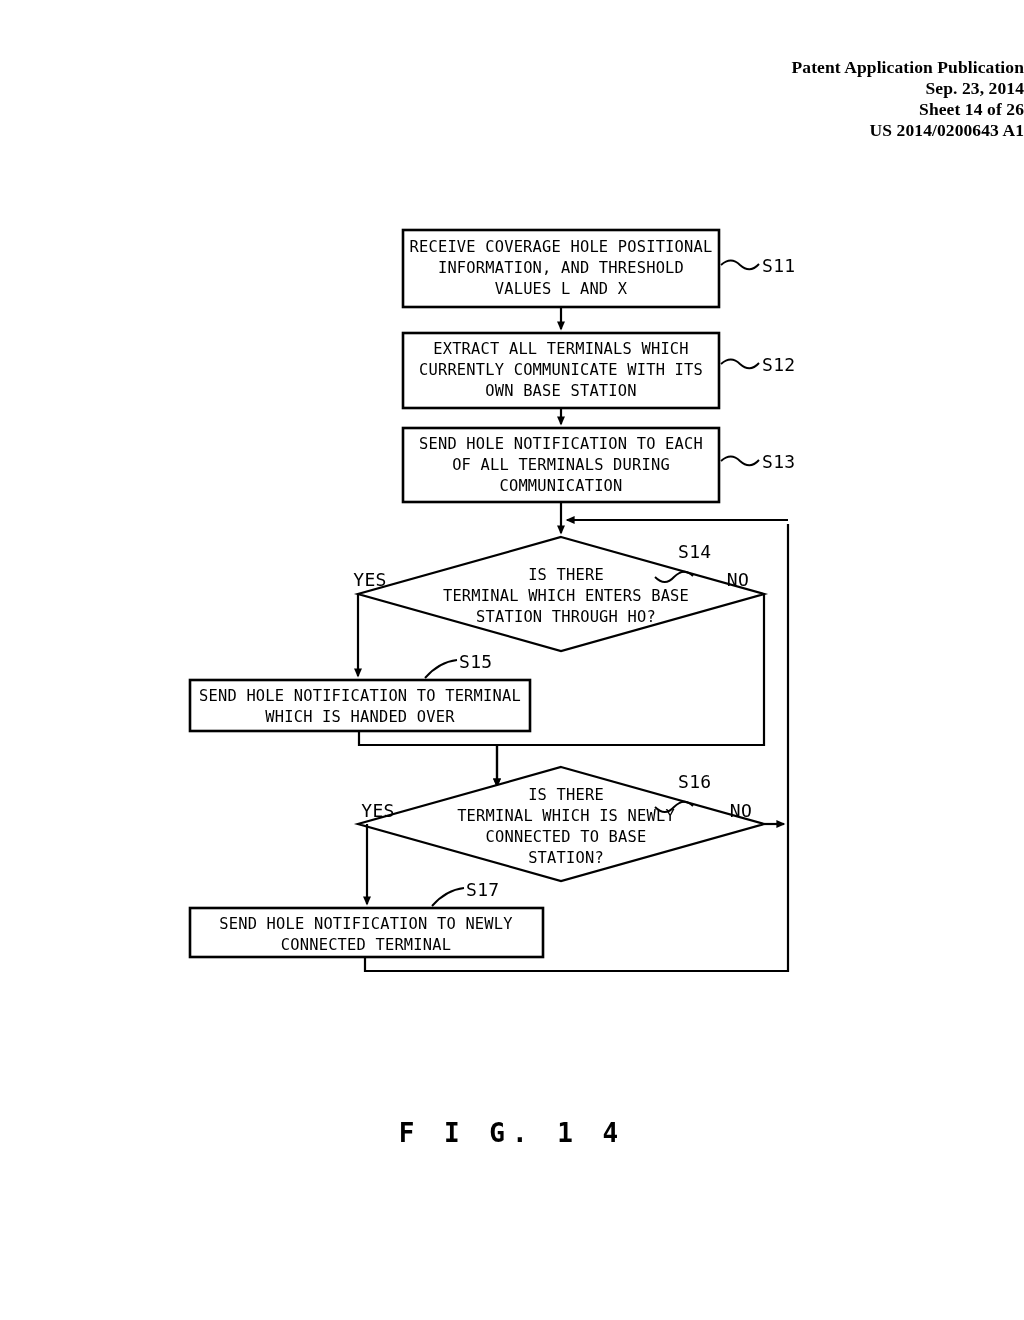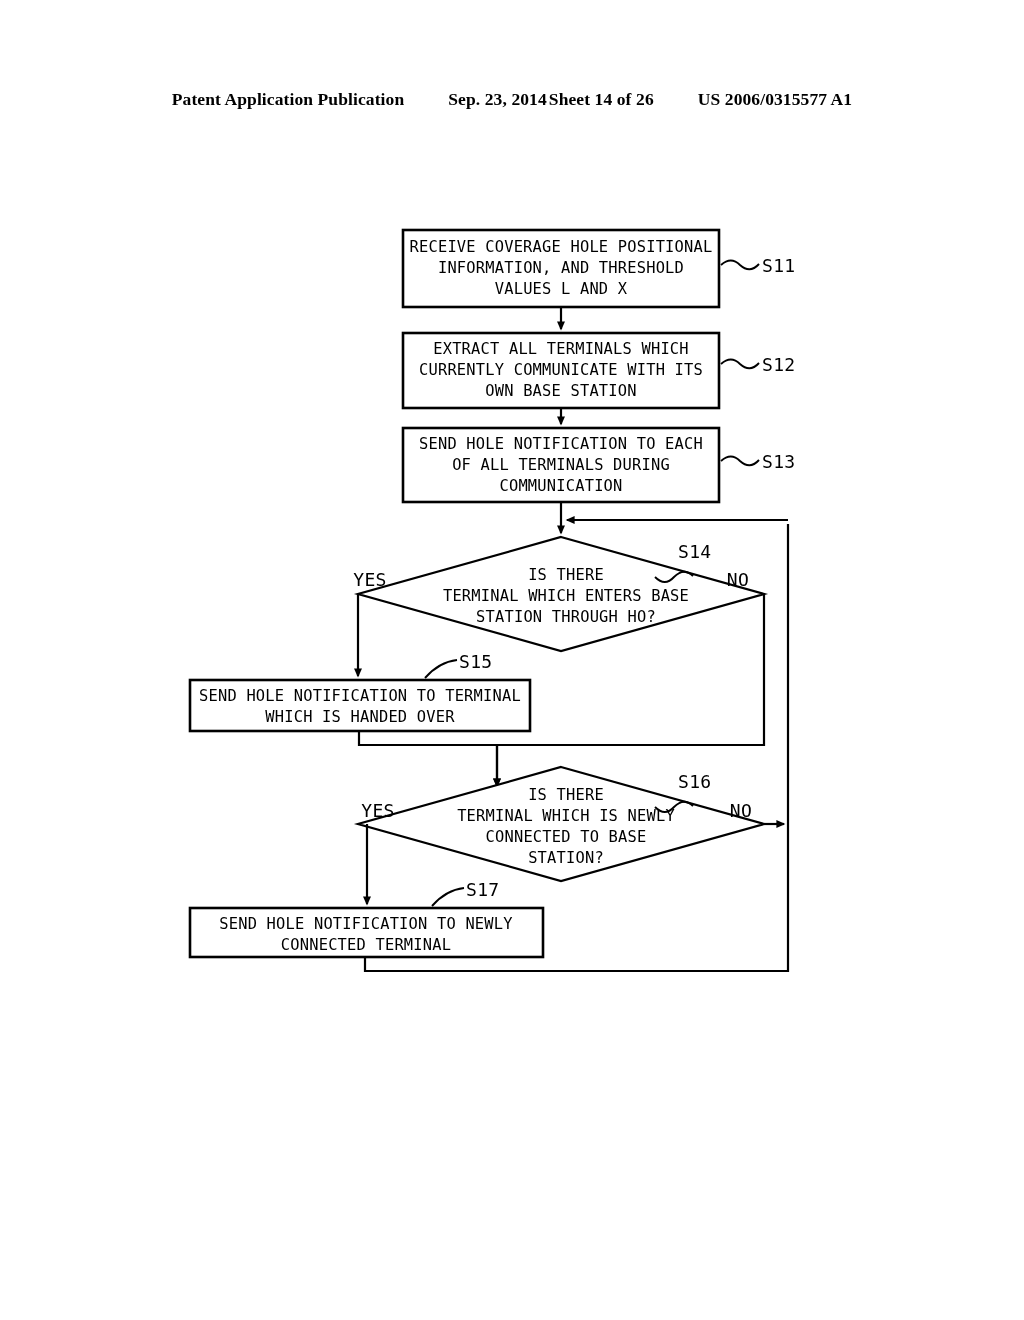--- a/index.html
+++ b/index.html
@@ -3,23 +3,23 @@
 <meta charset="utf-8">
 <style>
   html,body{margin:0;padding:0;background:#fff;}
   body{width:1024px;height:1320px;position:relative;overflow:hidden;
        font-family:"Liberation Sans",sans-serif;color:#000;}
 
   .page{position:absolute;inset:0;background:#fff;}
 
   
   .hdr{position:absolute;top:86px;left:0;width:1024px;height:26px;
-       display:flex;justify-content:center;align-items:center;
+       display:flex;justify-content:center;align-items:flex-end;
        font-family:"Liberation Serif",serif;font-weight:bold;font-size:17.5px;
-       white-space:pre;letter-spacing:.1px;}
+       white-space:pre;letter-spacing:.1px;flex-direction:column;}
   .hdr .h-pub{}
   .hdr .h-date{margin-left:44px;}
   .hdr .h-sheet{margin-left:2px;}
   .hdr .h-num{margin-left:44px;}
 
   
   .figcap{position:absolute;left:0;top:1118px;width:1024px;text-align:center;
           font-family:"DejaVu Sans Mono","Liberation Mono",monospace;
           font-size:26px;letter-spacing:7px;font-weight:600;}
 
@@ -37,21 +37,21 @@
 </style>
 </head>
 <body>
 
 <div class="page">
 
   <div class="hdr">
     <span class="h-pub">Patent Application Publication</span>
     <span class="h-date">Sep. 23, 2014</span>
     <span class="h-sheet">Sheet 14 of 26</span>
-    <span class="h-num">US 2006/0315577 A1</span>
+    <span class="h-num">US 2014/0200643 A1</span>
   </div>
 
   <svg class="flow" viewBox="0 0 1024 1320">
     <defs>
       <marker id="ah" markerWidth="10" markerHeight="10" refX="7.6" refY="4" orient="auto" markerUnits="userSpaceOnUse">
         <path d="M0,0 L9,4 L0,8 z" fill="#000"></path>
       </marker>
       <marker id="ahl" markerWidth="10" markerHeight="10" refX="7.6" refY="4" orient="auto" markerUnits="userSpaceOnUse">
         <path d="M0,0 L9,4 L0,8 z" fill="#000"></path>
       </marker>
@@ -137,14 +137,15 @@
       <text class="boxtxt" x="366" y="929" text-anchor="middle">SEND HOLE NOTIFICATION TO NEWLY</text>
       <text class="boxtxt" x="366" y="950" text-anchor="middle">CONNECTED TERMINAL</text>
       <path class="lead" d="M432,906 q14,-16 32,-18"></path>
       <text class="steplbl" x="466" y="896">S17</text>
     </g>
 
     <path class="ln" d="M365,957 L365,971 L788,971 L788,524"></path>
 
   </svg>
 
+  <div class="figcap">F I G.  1 4</div>
 
 </div>
 
 </body></html>

